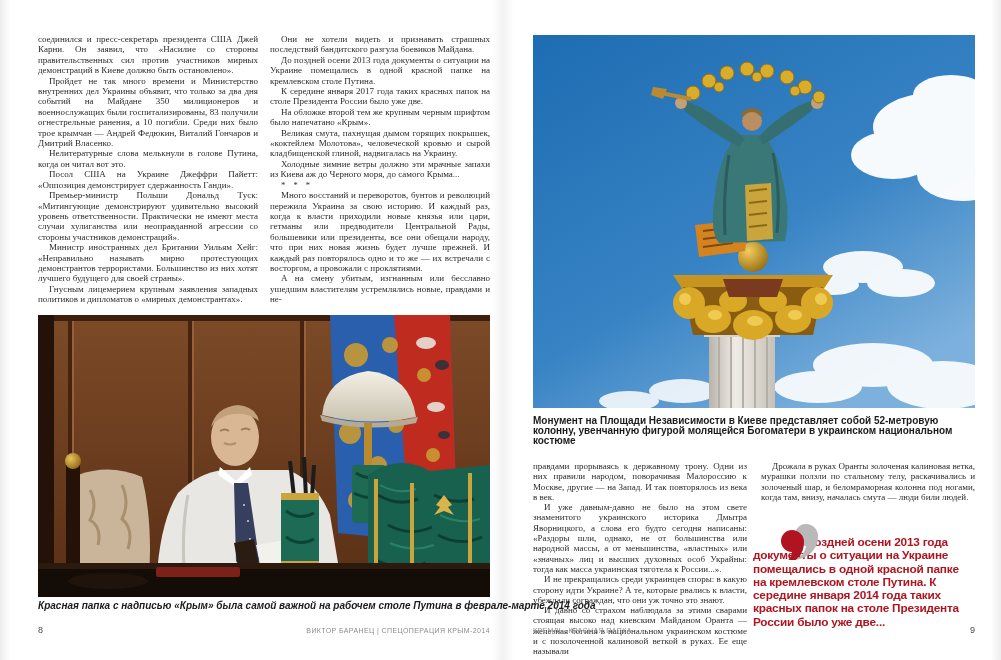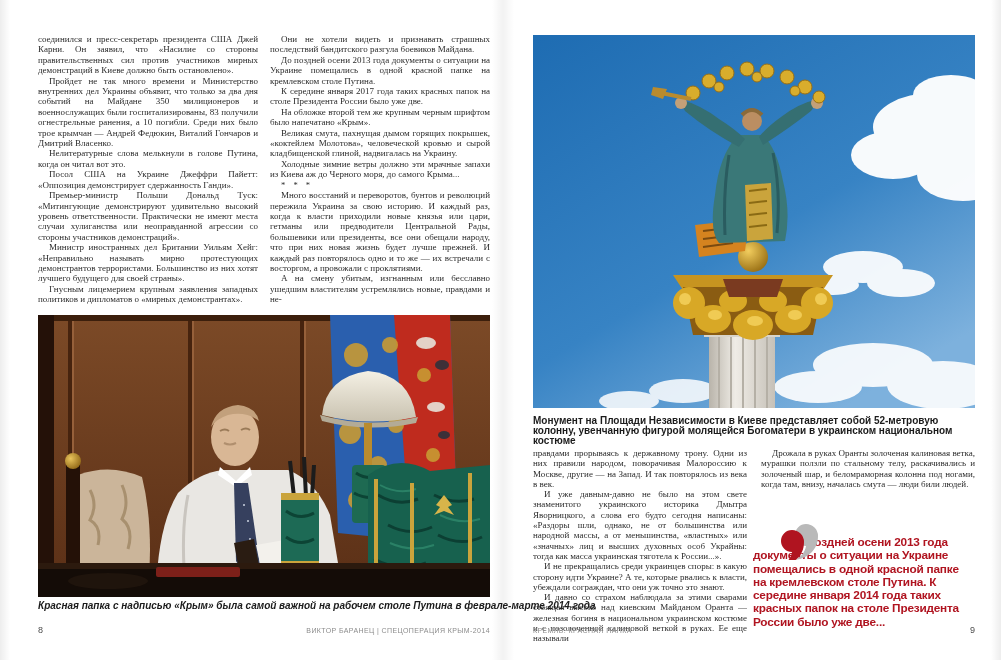--- a/index.html
+++ b/index.html
@@ -16,21 +16,21 @@
 
   .cols{position:absolute;display:flex;}
   .col{text-align:justify;font-size:9px;line-height:10.4px;}
   .col p{margin:0;text-indent:11px;}
   .col p.noindent{text-indent:0;}
   .col p.sep{text-indent:11px;letter-spacing:3px;font-size:8.5px;}
 
   .cols-left{left:38px;top:34px;width:452px;gap:8px;justify-content:space-between;}
   .cols-left .col{width:220px;}
   .cols-right{left:533px;top:448px;width:442px;gap:14px;}
-  .cols-right .col{width:214px;line-height:10.3px;}
+  .cols-right .col{width:214px;line-height:10.3px;margin-top:13px;}
 
   .photo{position:absolute;overflow:hidden;}
   .photo svg{display:block;}
   .photo-left{left:38px;top:315px;width:452px;height:282px;}
   .photo-right{left:533px;top:35px;width:442px;height:373px;}
 
   .caption{
     position:absolute;font-family:"Liberation Sans",sans-serif;font-weight:bold;
     font-size:10px;line-height:10px;color:#1b1b1b;letter-spacing:0;
   }

